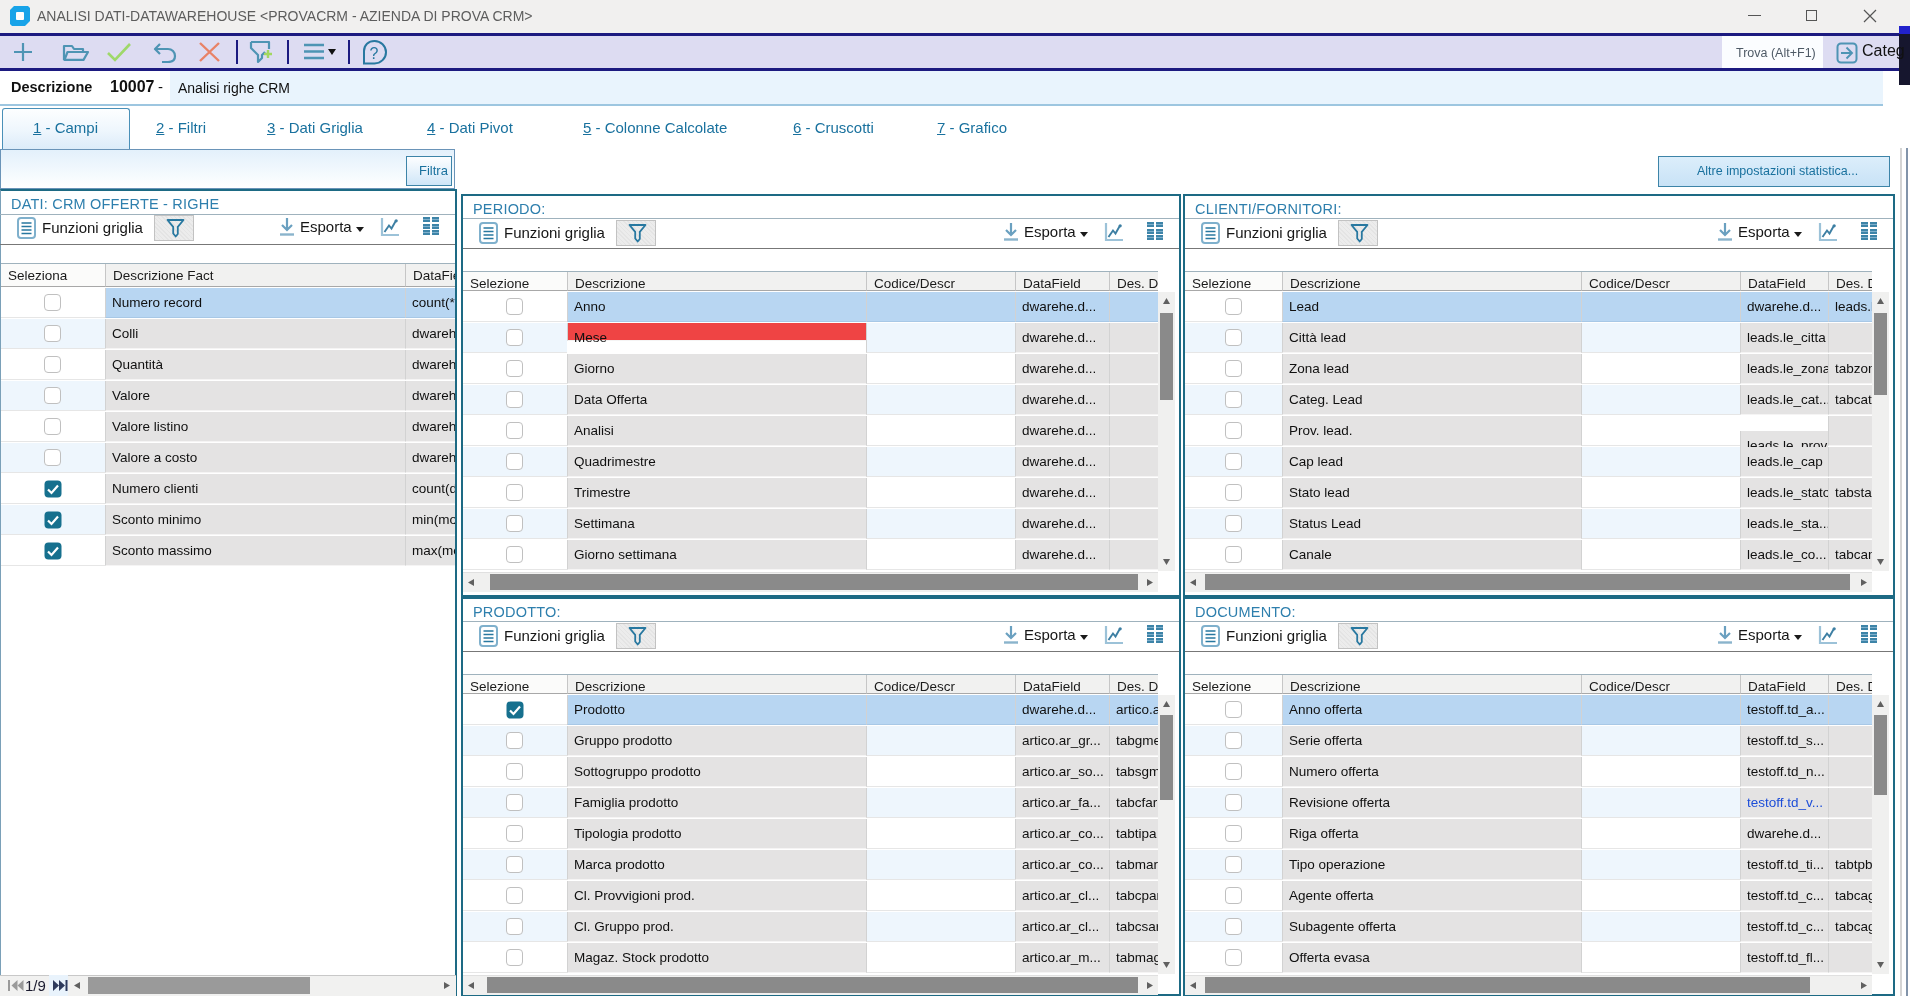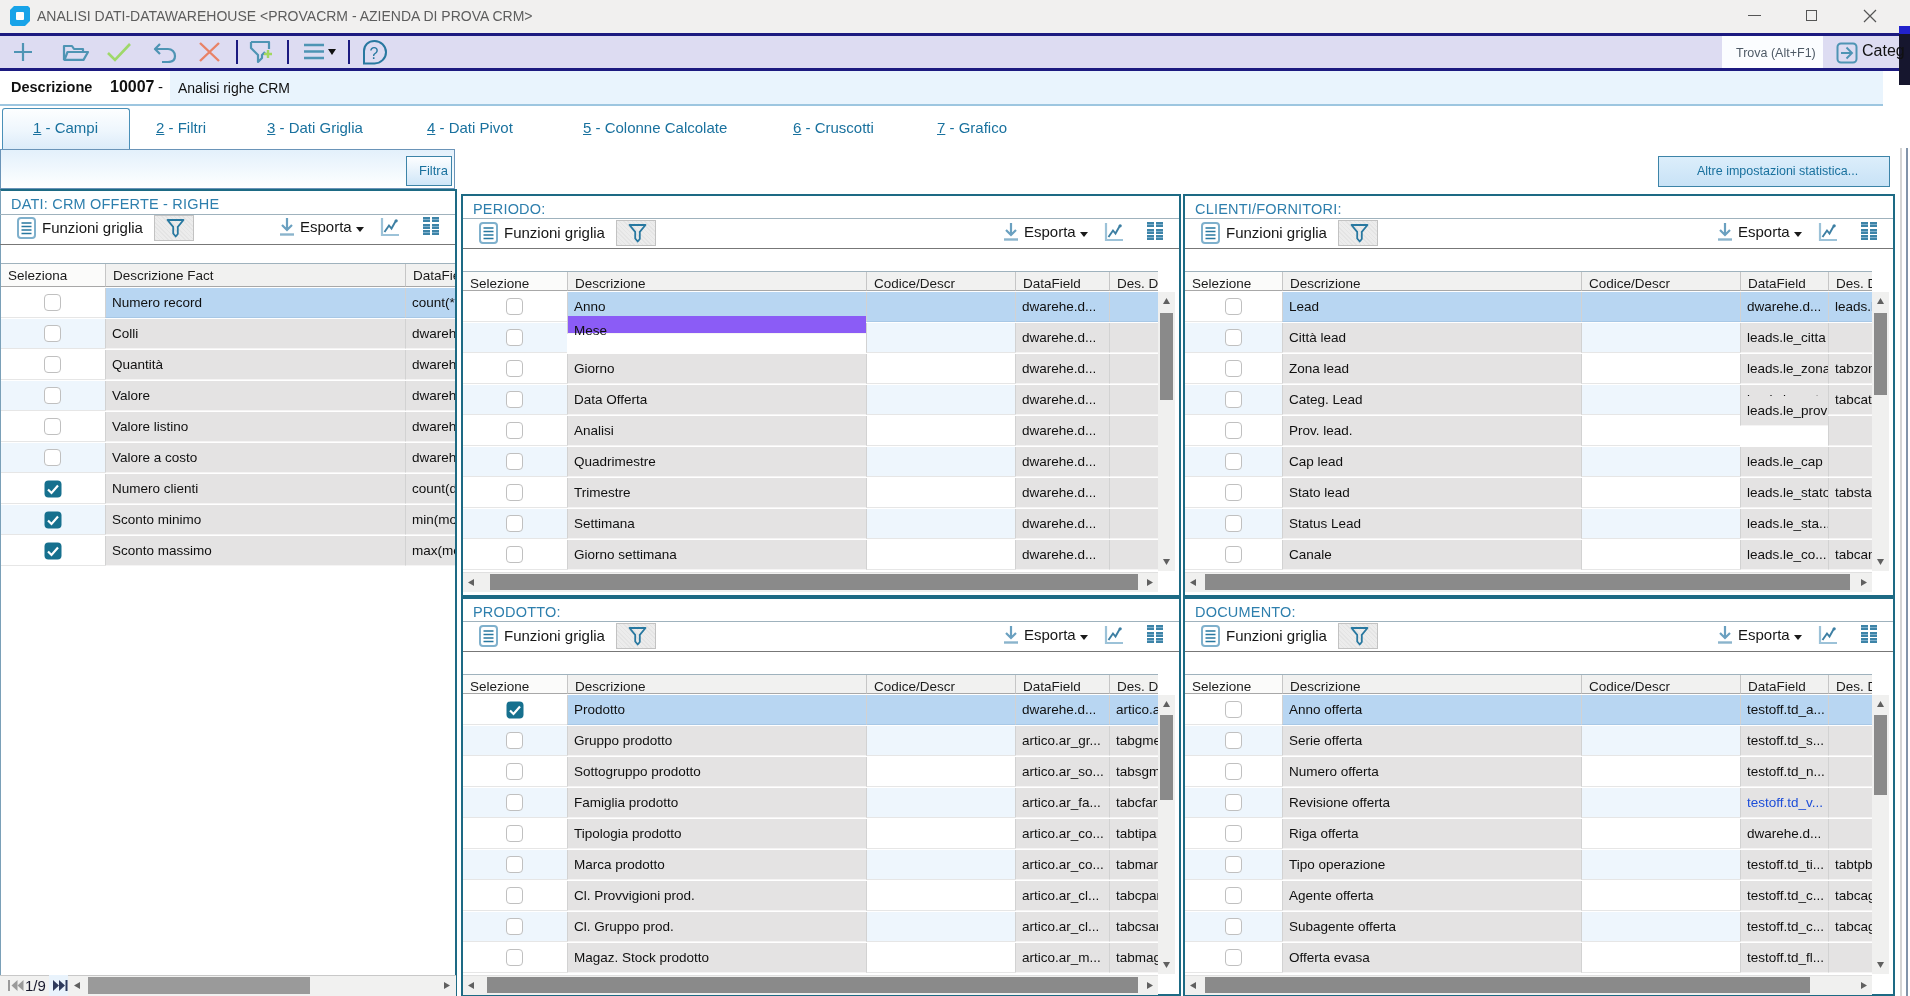--- a/index.html
+++ b/index.html
@@ -294,21 +294,21 @@
     <div style="padding:7px 0 0 6px;font-size:13.5px;color:#101010;overflow:hidden;white-space:nowrap"></div>
   </div>
 <div class="ab" style="left:1015px;top:292px;width:94px;height:30px;background:#b8d6f2;border-bottom:1px solid #a8c8e6;border-left:1px solid #d2d2d2;">
     <div style="padding:7px 0 0 6px;font-size:13.5px;color:#101010;overflow:hidden;white-space:nowrap">dwarehe.d...</div>
   </div>
 <div class="ab" style="left:1109px;top:292px;width:49px;height:30px;background:#b8d6f2;border-bottom:1px solid #a8c8e6;border-left:1px solid #d2d2d2;">
     <div style="padding:7px 0 0 6px;font-size:13.5px;color:#101010;overflow:hidden;white-space:nowrap"></div>
   </div>
 <div class="ab" style="left:506.0px;top:297.5px;width:17px;height:17px;border:1.7px solid #c0c0c0;border-radius:4px;background:#fff;"></div>
 <div class="ab" style="left:463px;top:323px;width:104px;height:30px;background:#eef6fd;border-bottom:1px solid #e6e6e6;"></div>
-<div class="ab" style="left:567px;top:316px;width:299px;height:18px;background:#8b5cf6;border-bottom:1px solid #f5f4f4;border-left:1px solid #d2d2d2;">
+<div class="ab" style="left:567px;top:323px;width:299px;height:18px;background:#ef4444;border-bottom:1px solid #f5f4f4;border-left:1px solid #d2d2d2;">
     <div style="padding:7px 0 0 6px;font-size:13.5px;color:#101010;overflow:hidden;white-space:nowrap">Mese</div>
   </div>
 <div class="ab" style="left:866px;top:323px;width:149px;height:30px;background:#eef6fd;border-bottom:1px solid #e6e6e6;border-left:1px solid #d2d2d2;">
     <div style="padding:7px 0 0 6px;font-size:13.5px;color:#101010;overflow:hidden;white-space:nowrap"></div>
   </div>
 <div class="ab" style="left:1015px;top:323px;width:94px;height:30px;background:#e4e3e3;border-bottom:1px solid #f5f4f4;border-left:1px solid #d2d2d2;">
     <div style="padding:7px 0 0 6px;font-size:13.5px;color:#101010;overflow:hidden;white-space:nowrap">dwarehe.d...</div>
   </div>
 <div class="ab" style="left:1109px;top:323px;width:49px;height:30px;background:#e4e3e3;border-bottom:1px solid #f5f4f4;border-left:1px solid #d2d2d2;">
     <div style="padding:7px 0 0 6px;font-size:13.5px;color:#101010;overflow:hidden;white-space:nowrap"></div>
@@ -538,21 +538,21 @@
     <div style="padding:7px 0 0 6px;font-size:13.5px;color:#101010;overflow:hidden;white-space:nowrap">tabcate</div>
   </div>
 <div class="ab" style="left:1224.5px;top:390.5px;width:17px;height:17px;border:1.7px solid #c0c0c0;border-radius:4px;background:#fff;"></div>
 <div class="ab" style="left:1185px;top:416px;width:97px;height:30px;background:#fff;border-bottom:1px solid #e6e6e6;"></div>
 <div class="ab" style="left:1282px;top:416px;width:299px;height:30px;background:#e4e3e3;border-bottom:1px solid #f5f4f4;border-left:1px solid #d2d2d2;">
     <div style="padding:7px 0 0 6px;font-size:13.5px;color:#101010;overflow:hidden;white-space:nowrap">Prov. lead.</div>
   </div>
 <div class="ab" style="left:1581px;top:416px;width:159px;height:30px;background:#fff;border-bottom:1px solid #e6e6e6;border-left:1px solid #d2d2d2;">
     <div style="padding:7px 0 0 6px;font-size:13.5px;color:#101010;overflow:hidden;white-space:nowrap"></div>
   </div>
-<div class="ab" style="left:1740px;top:396px;width:88px;height:30px;background:#e4e3e3;border-bottom:1px solid #f5f4f4;border-left:1px solid #d2d2d2;">
+<div class="ab" style="left:1740px;top:431px;width:88px;height:30px;background:#e4e3e3;border-bottom:1px solid #f5f4f4;border-left:1px solid #d2d2d2;">
     <div style="padding:7px 0 0 6px;font-size:13.5px;color:#101010;overflow:hidden;white-space:nowrap">leads.le_prov</div>
   </div>
 <div class="ab" style="left:1828px;top:416px;width:44px;height:30px;background:#e4e3e3;border-bottom:1px solid #f5f4f4;border-left:1px solid #d2d2d2;">
     <div style="padding:7px 0 0 6px;font-size:13.5px;color:#101010;overflow:hidden;white-space:nowrap"></div>
   </div>
 <div class="ab" style="left:1224.5px;top:421.5px;width:17px;height:17px;border:1.7px solid #c0c0c0;border-radius:4px;background:#fff;"></div>
 <div class="ab" style="left:1185px;top:447px;width:97px;height:30px;background:#eef6fd;border-bottom:1px solid #e6e6e6;"></div>
 <div class="ab" style="left:1282px;top:447px;width:299px;height:30px;background:#e4e3e3;border-bottom:1px solid #f5f4f4;border-left:1px solid #d2d2d2;">
     <div style="padding:7px 0 0 6px;font-size:13.5px;color:#101010;overflow:hidden;white-space:nowrap">Cap lead</div>
   </div>

